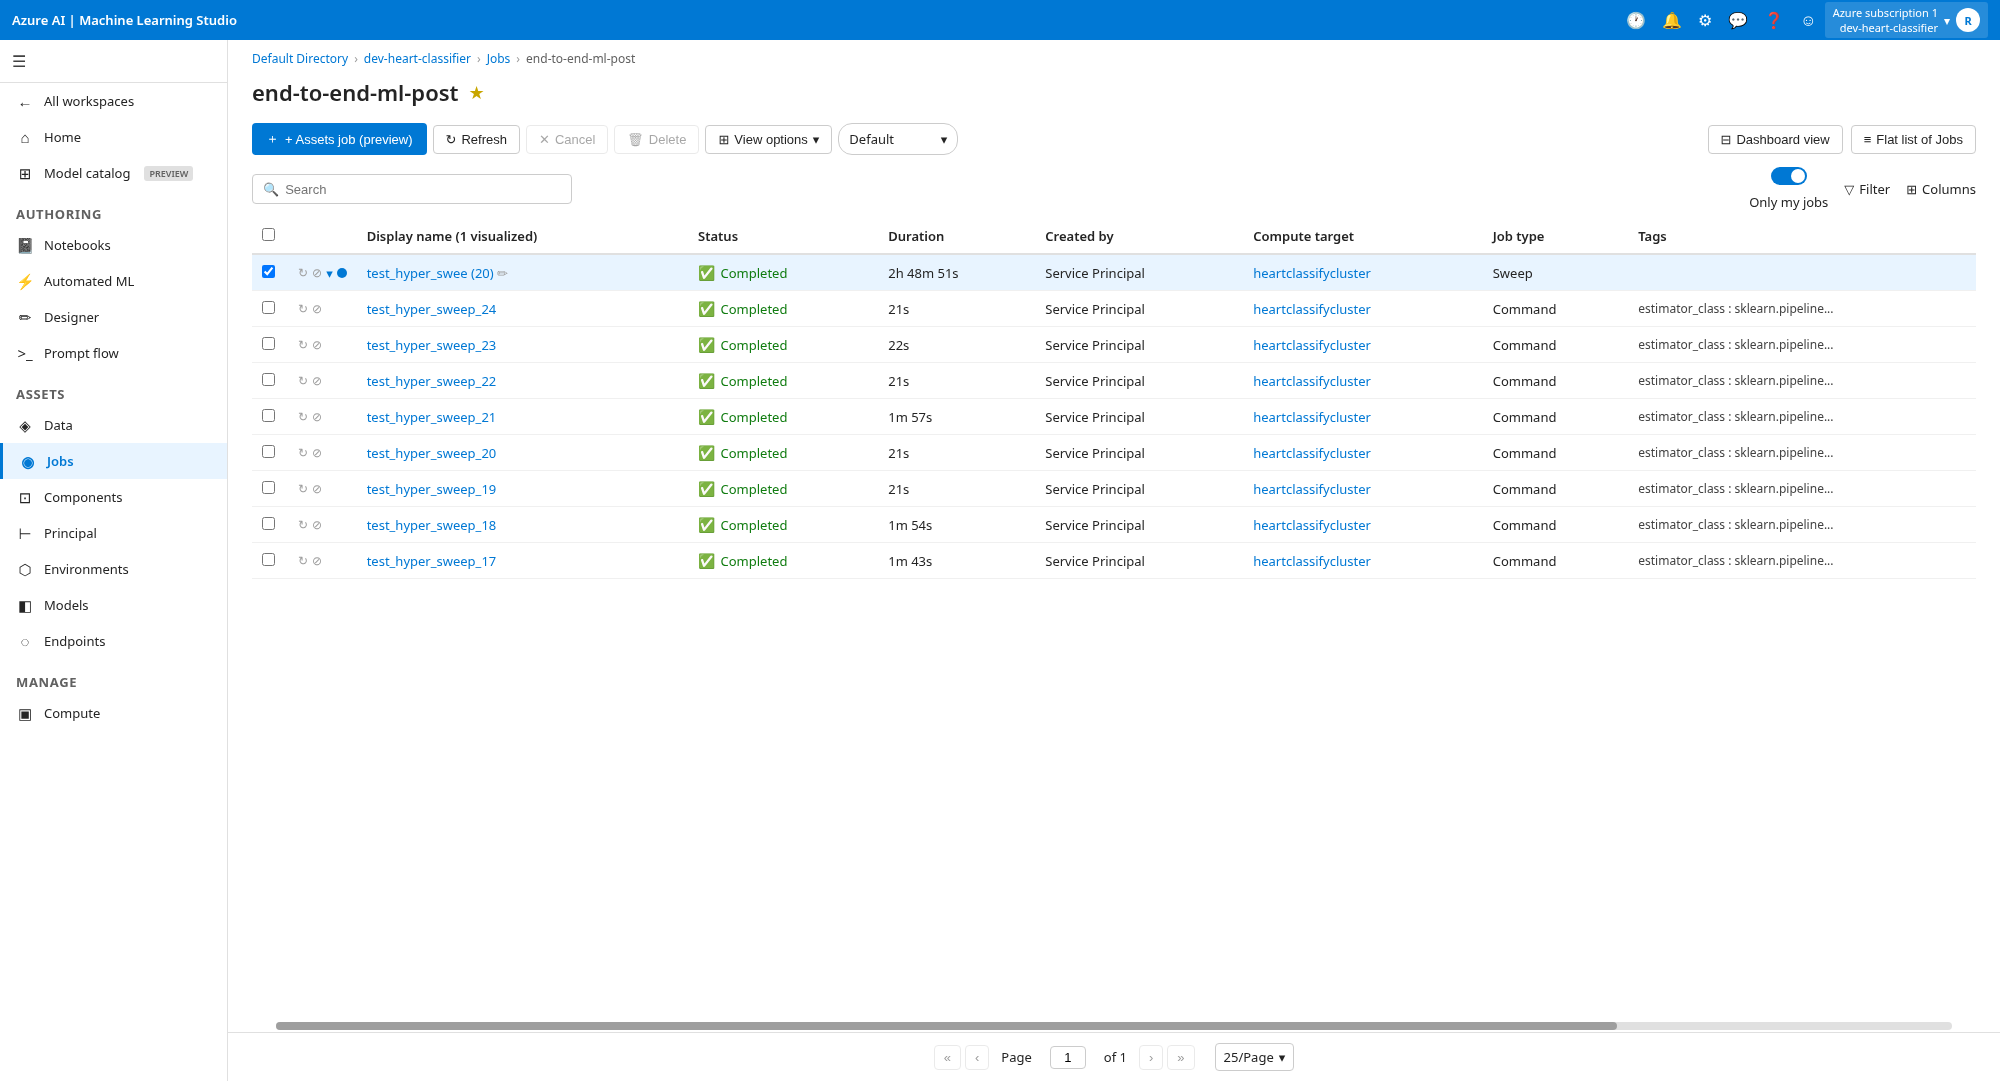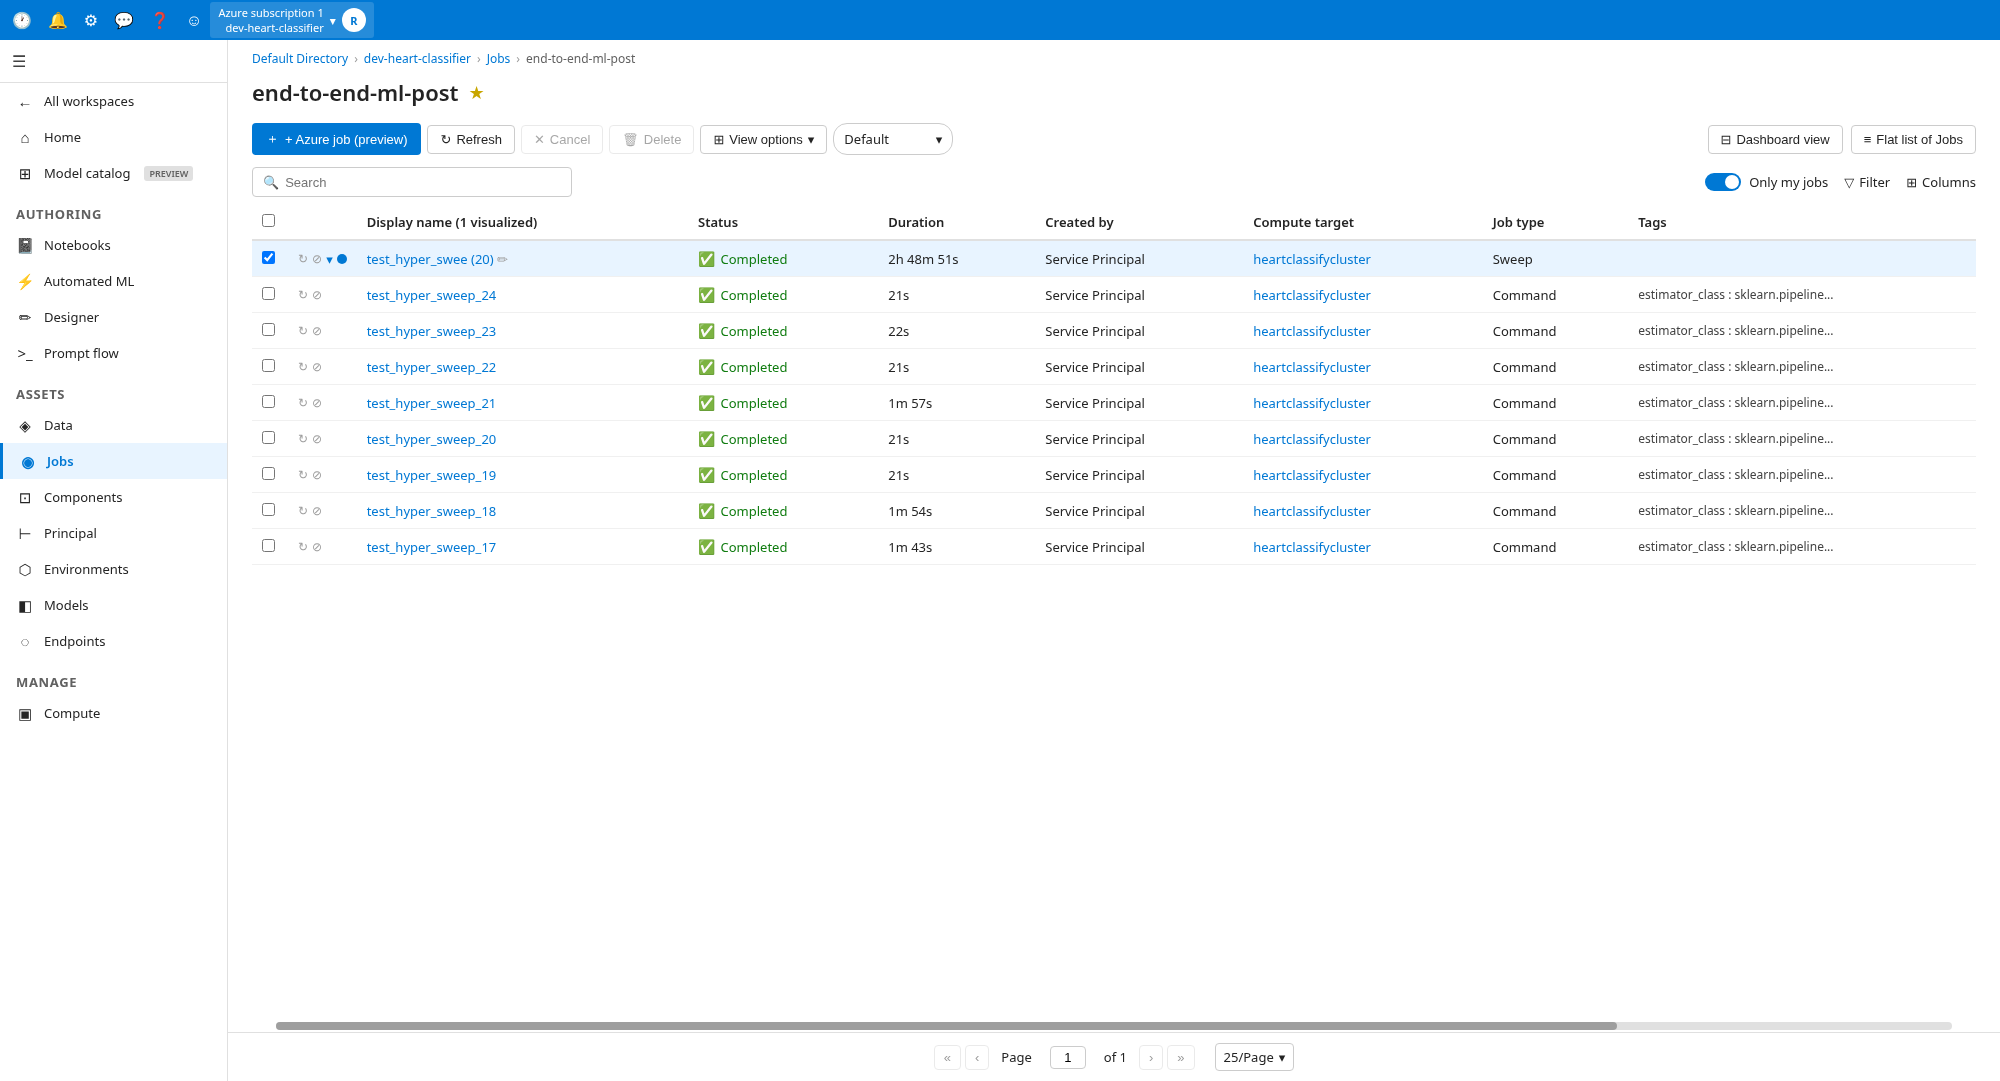--- a/index.html
+++ b/index.html
@@ -113,21 +113,21 @@
     .search-box {
       display: flex; align-items: center; gap: 6px;
       border: 1px solid #ccc; border-radius: 4px;
       padding: 5px 10px; width: 320px; background: #fff;
     }
     .search-box input {
       border: none; outline: none; font-size: 13px; flex: 1; background: transparent;
     }
     .search-icon-char { color: #616161; font-size: 13px; }
     .filter-controls { display: flex; align-items: center; gap: 16px; }
-    .toggle-label { display: flex; align-items: center; gap: 8px; font-size: 13px; }
+    .toggle-label { display: flex; align-items: center; gap: 8px; font-size: 13px; flex-direction: column; }
     .toggle {
       width: 36px; height: 18px; background: #0078d4; border-radius: 9px;
       position: relative; cursor: pointer;
     }
     .toggle-thumb {
       width: 14px; height: 14px; background: #fff; border-radius: 50%;
       position: absolute; top: 2px; right: 2px;
     }
     .filter-btn { display: flex; align-items: center; gap: 5px; color: #242424; cursor: pointer; font-size: 13px; }
     .columns-btn { display: flex; align-items: center; gap: 5px; color: #242424; cursor: pointer; font-size: 13px; }
@@ -179,20 +179,21 @@
     }
 
     
     .scroll-indicator { height: 8px; background: #e0e0e0; position: relative; margin: 0 24px; border-radius: 4px; }
     .scroll-thumb { height: 8px; background: #9e9e9e; border-radius: 4px; position: absolute; left: 0; width: 80%; }
   </style>
 </head>
 <body>
 
 <div class="topbar">
+  <span class="topbar-title">Azure AI | Machine Learning Studio</span>
   <div class="topbar-icons">
     <span style="cursor:pointer;">🕐</span>
     <span style="cursor:pointer;">🔔</span>
     <span style="cursor:pointer;">⚙</span>
     <span style="cursor:pointer;">💬</span>
     <span style="cursor:pointer;">❓</span>
     <span style="cursor:pointer;">☺</span>
   </div>
   <div class="topbar-user">
     <div style="display:flex;flex-direction:column;align-items:flex-end;">
@@ -293,21 +294,21 @@
     </div>
 
     <div class="page-title-row">
       <span class="page-title">end-to-end-ml-post</span>
       <span class="favorite-star">★</span>
     </div>
 
     <div class="toolbar">
       <button class="btn-primary">
         <span>＋</span>
-        <span>+ Azure job (preview)</span>
+        <span>+ Assets job (preview)</span>
       </button>
       <button class="btn-secondary">
         <span>↻</span>
         <span>Refresh</span>
       </button>
       <button class="btn-secondary btn-disabled">
         <span>✕</span>
         <span>Cancel</span>
       </button>
       <button class="btn-secondary btn-disabled">

